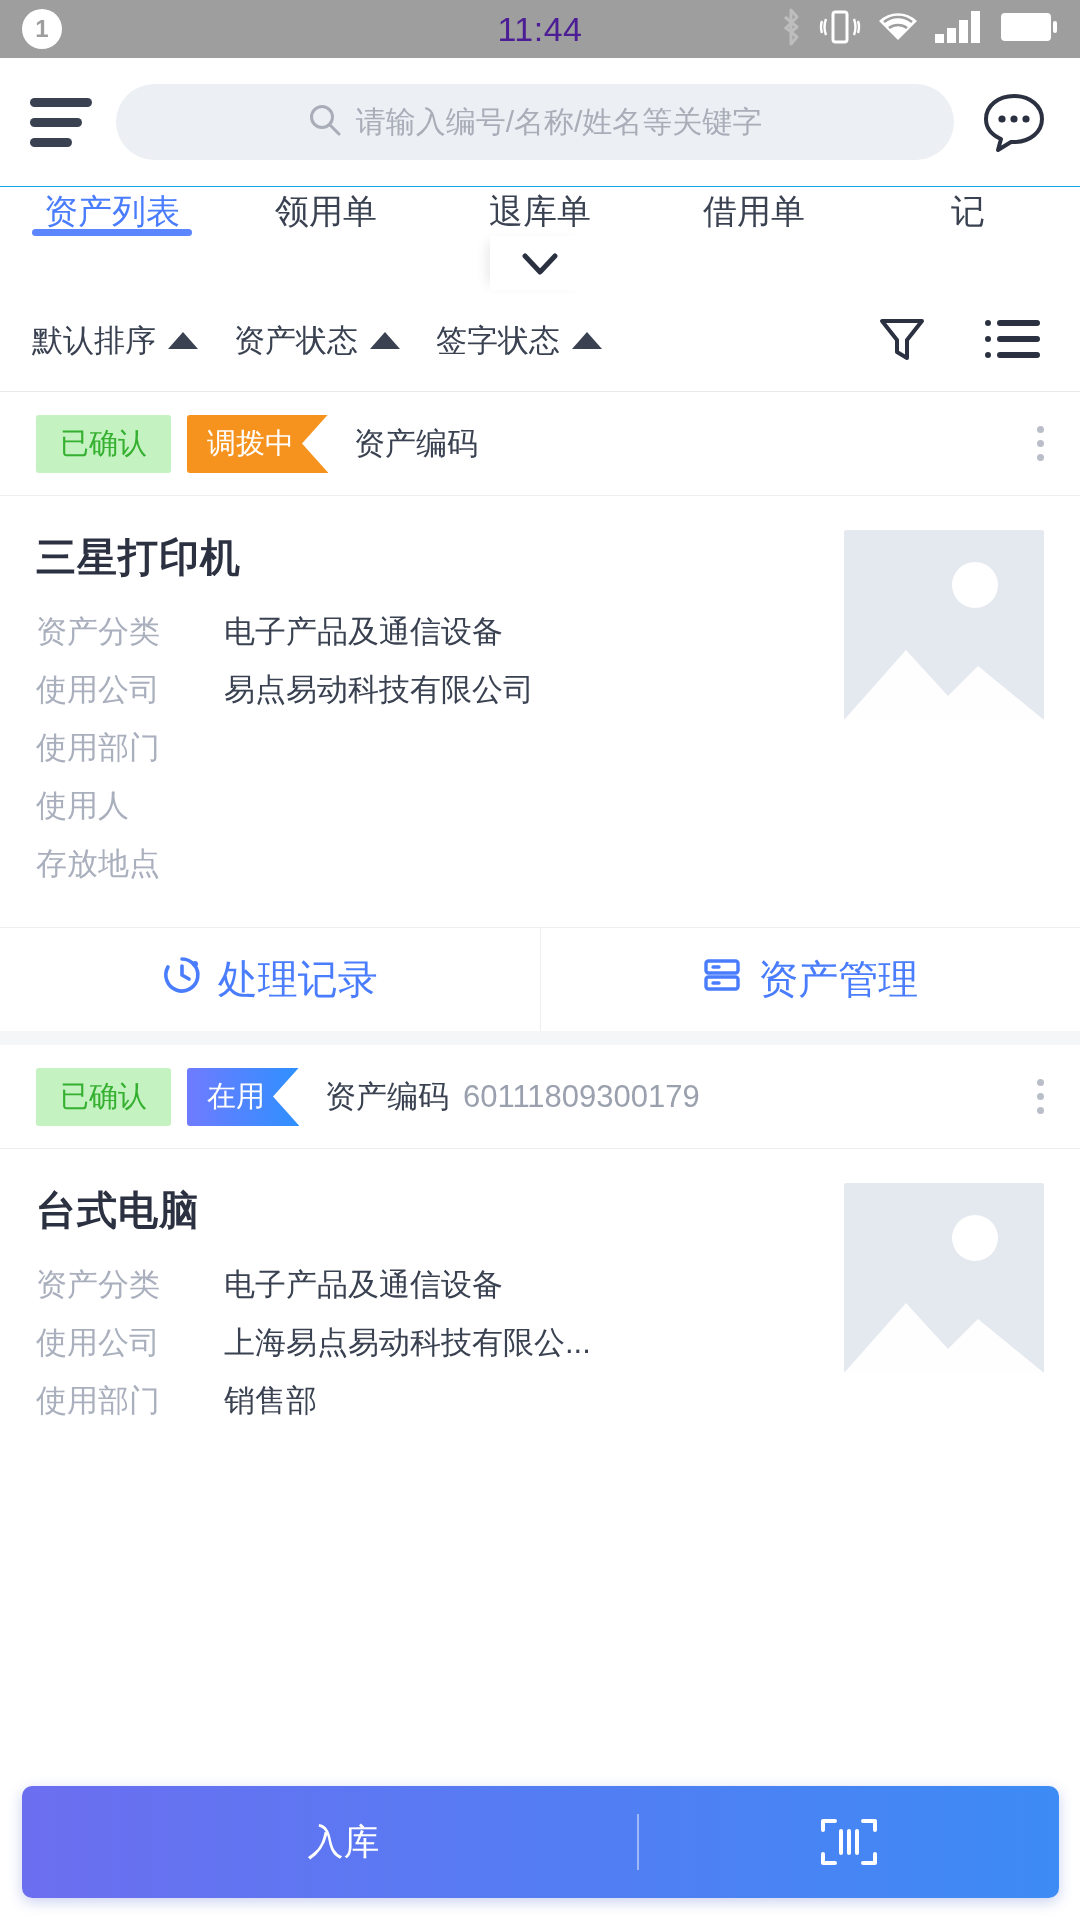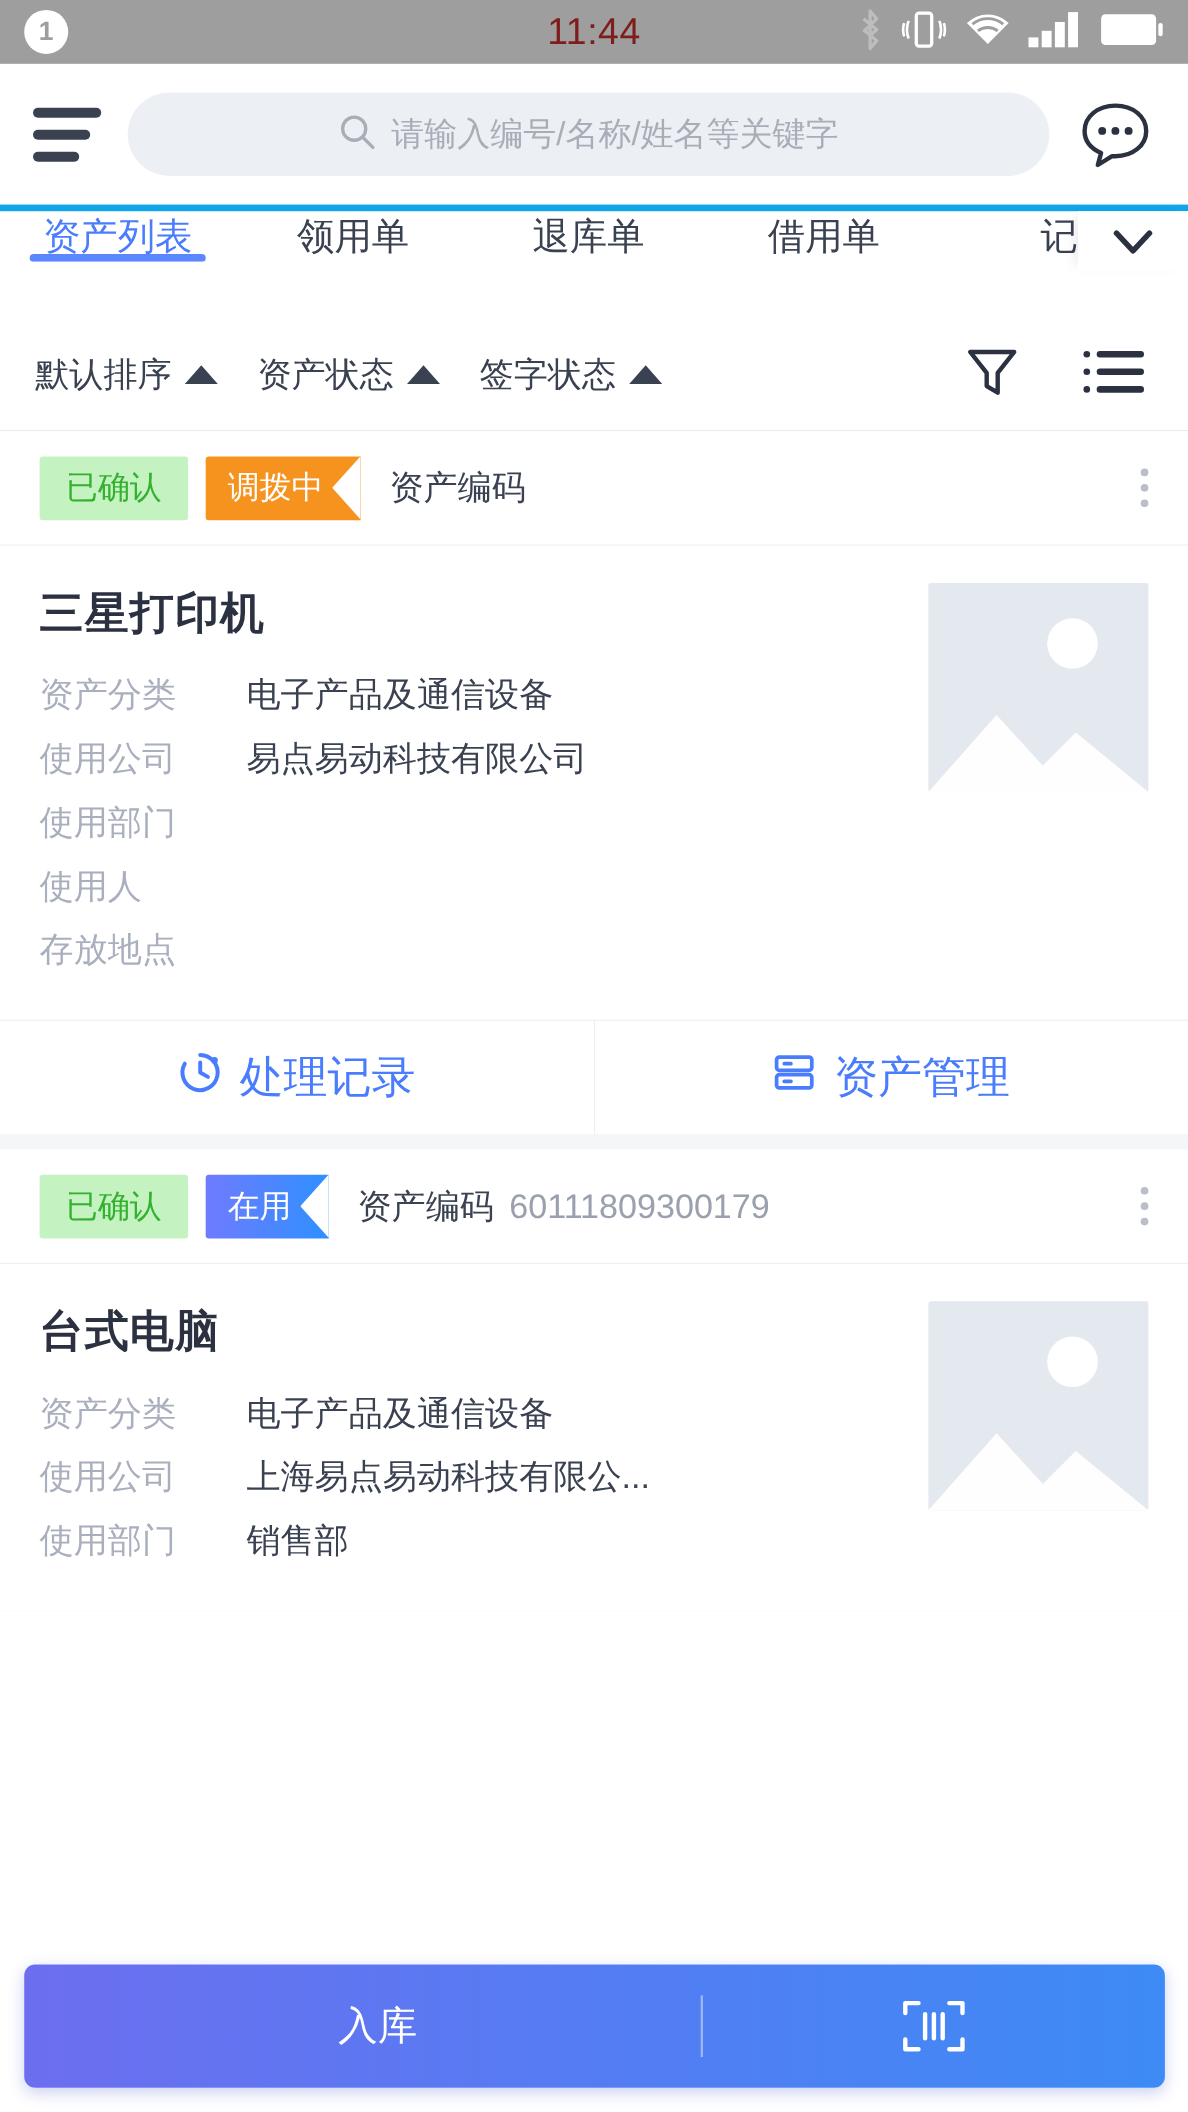--- a/index.html
+++ b/index.html
@@ -23,21 +23,21 @@
   }
   .notif-badge{
     width:40px;height:40px;border-radius:50%;
     background:#ffffff;color:#9e9e9e;
     display:flex;align-items:center;justify-content:center;
     font-size:24px;font-weight:bold;
     flex:0 0 auto;
   }
   .status-time{
     position:absolute;left:0;right:0;text-align:center;
-    color:#7f1d1d;font-size:34px;font-weight:500;
+    color:#4c1d95;font-size:34px;font-weight:500;
     letter-spacing:0.5px;
     pointer-events:none;
   }
   .status-right{
     margin-left:auto;display:flex;align-items:center;gap:14px;
     position:relative;z-index:2;
   }
   .si{display:block;}
 
   
@@ -69,24 +69,25 @@
     color:#a8adb8;font-size:30px;white-space:nowrap;
   }
   .chat-btn{
     width:72px;height:72px;flex:0 0 auto;
     display:flex;align-items:center;justify-content:center;cursor:pointer;
   }
 
   
   .tabbar{
     height:104px;
-    border-top:6px solid #0ea5e9;
+    border-top:1px solid #0ea5e9;
     background:#ffffff;
-    display:flex;align-items:flex-start;
+    display:flex;align-items:center;
     position:relative;
+    flex-direction:column;
   }
   .tabs-scroll{
     flex:1 1 auto;display:flex;align-items:stretch;
     overflow:hidden;position:relative;
   }
   .tab{
     flex:0 0 auto;
     min-width:214px;
     display:flex;align-items:center;justify-content:center;
     font-size:34px;color:#3a4252;

